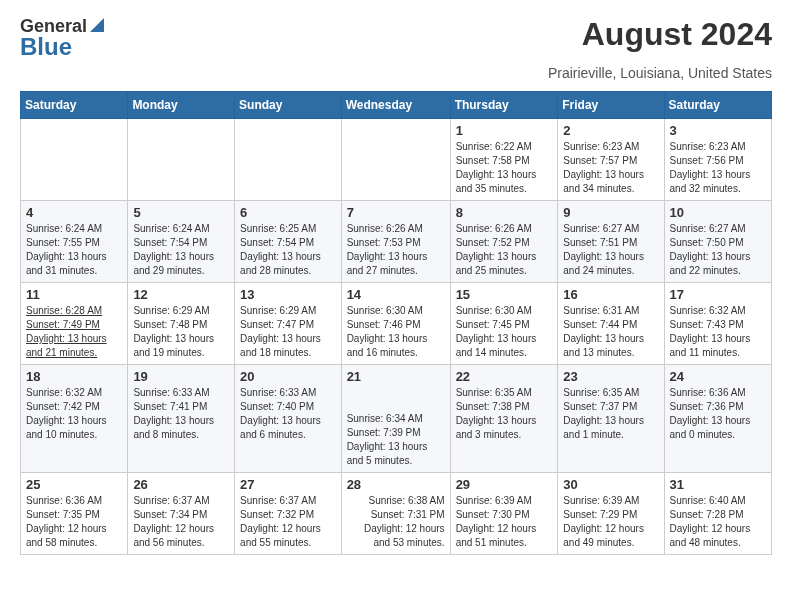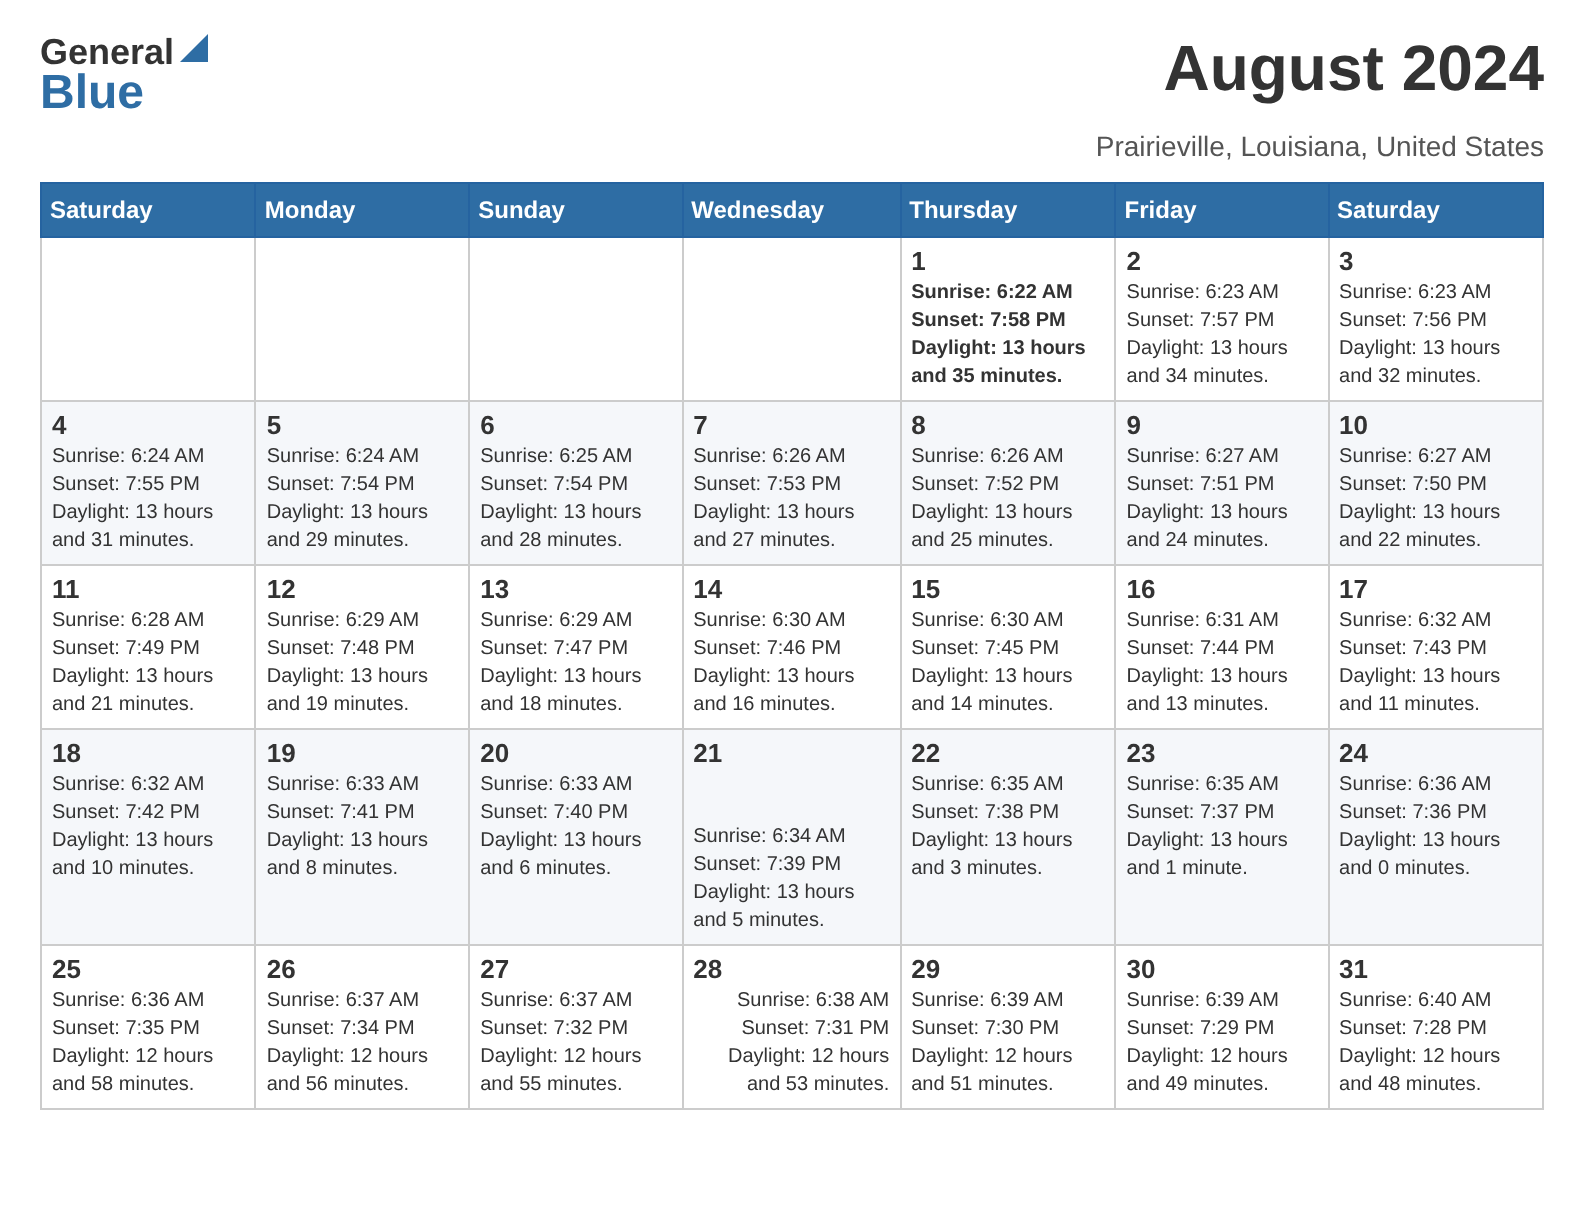--- a/index.html
+++ b/index.html
@@ -113,21 +113,21 @@
       </tr>
   </thead>
   <tbody id="calendar-body">
   <tr>
         <td class="empty-cell"></td>
         <td class="empty-cell"></td>
         <td class="empty-cell"></td>
         <td class="empty-cell"></td>
         <td>
           <span class="day-number">1</span>
-          <div class="day-info" style="white-space: pre-line; font-weight: bold;">Sunrise: 6:22 AM
+          <div class="day-info" style="white-space: pre-line;">Sunrise: 6:22 AM
 Sunset: 7:58 PM
 Daylight: 13 hours
 and 35 minutes.</div>
         </td>
         <td>
           <span class="day-number">2</span>
           <div class="day-info" style="white-space: pre-line;">Sunrise: 6:23 AM
 Sunset: 7:57 PM
 Daylight: 13 hours
 and 34 minutes.</div>
@@ -187,21 +187,21 @@
           <span class="day-number">10</span>
           <div class="day-info" style="white-space: pre-line;">Sunrise: 6:27 AM
 Sunset: 7:50 PM
 Daylight: 13 hours
 and 22 minutes.</div>
         </td>
       </tr>
       <tr>
         <td>
           <span class="day-number">11</span>
-          <div class="day-info" style="white-space: pre-line;">Sunrise: 6:28 AM
+          <div class="day-info" style="white-space: pre-line; text-decoration: underline;">Sunrise: 6:28 AM
 Sunset: 7:49 PM
 Daylight: 13 hours
 and 21 minutes.</div>
         </td>
         <td>
           <span class="day-number">12</span>
           <div class="day-info" style="white-space: pre-line;">Sunrise: 6:29 AM
 Sunset: 7:48 PM
 Daylight: 13 hours
 and 19 minutes.</div>

